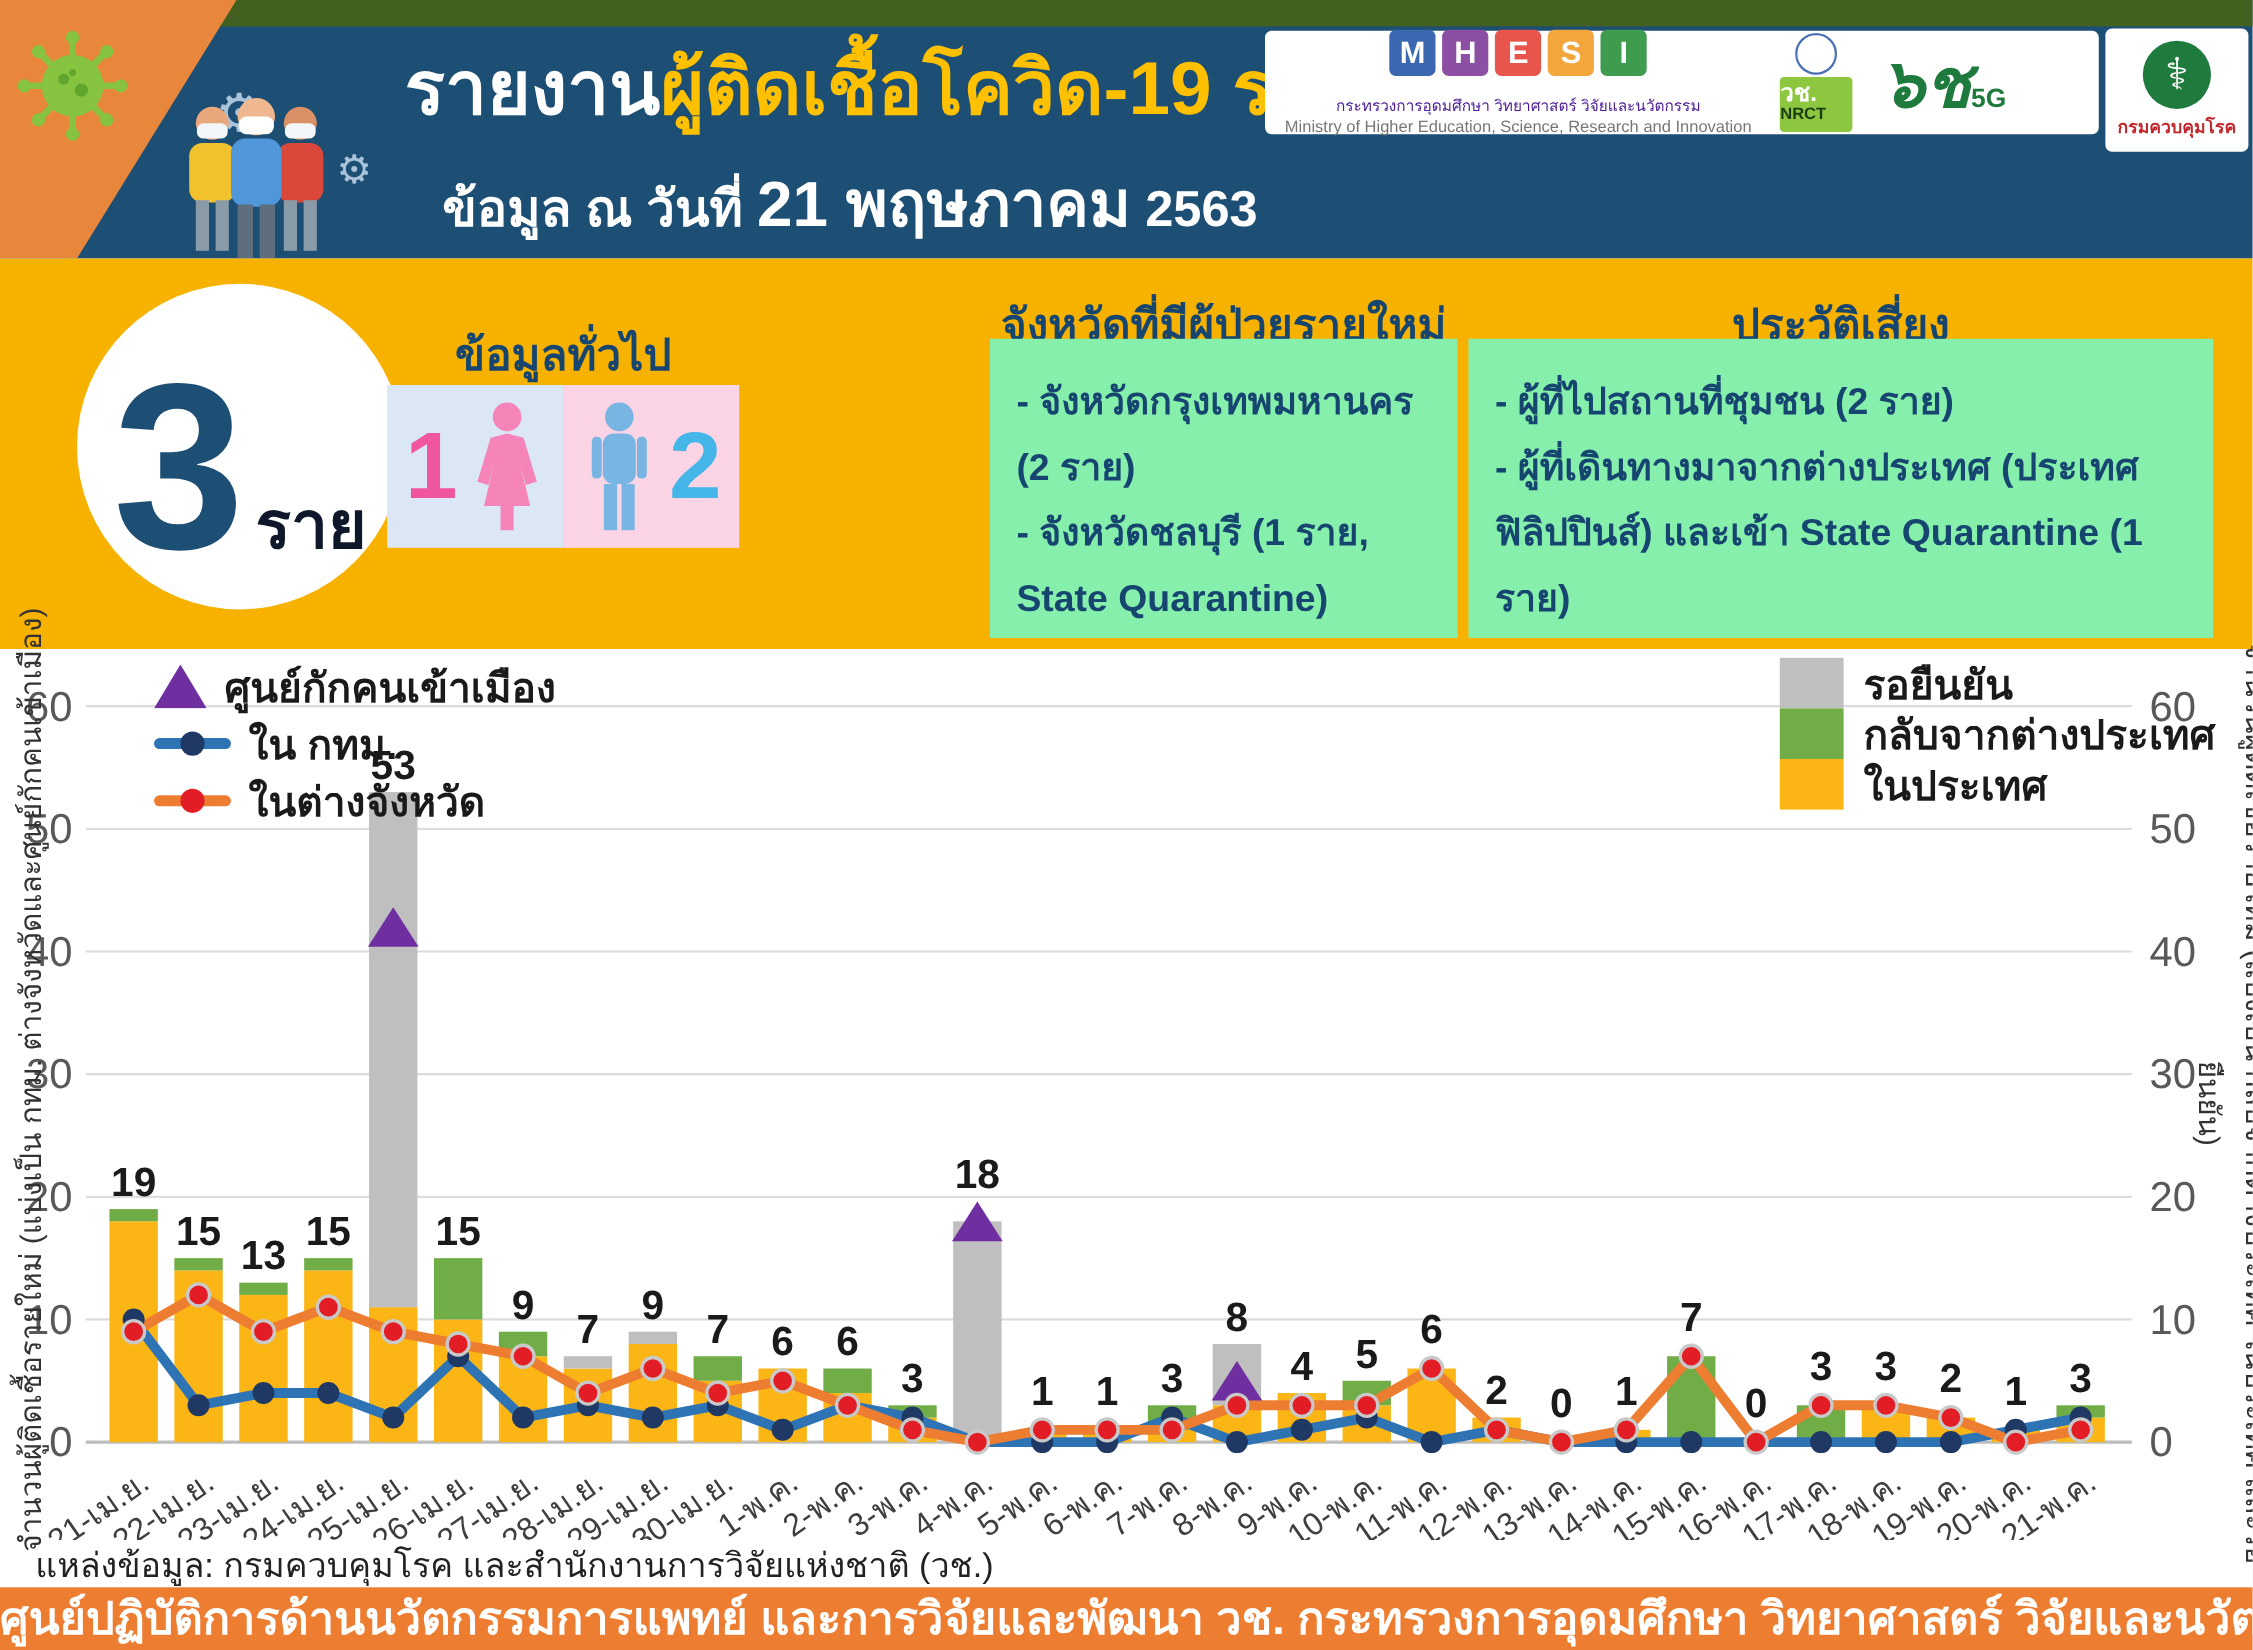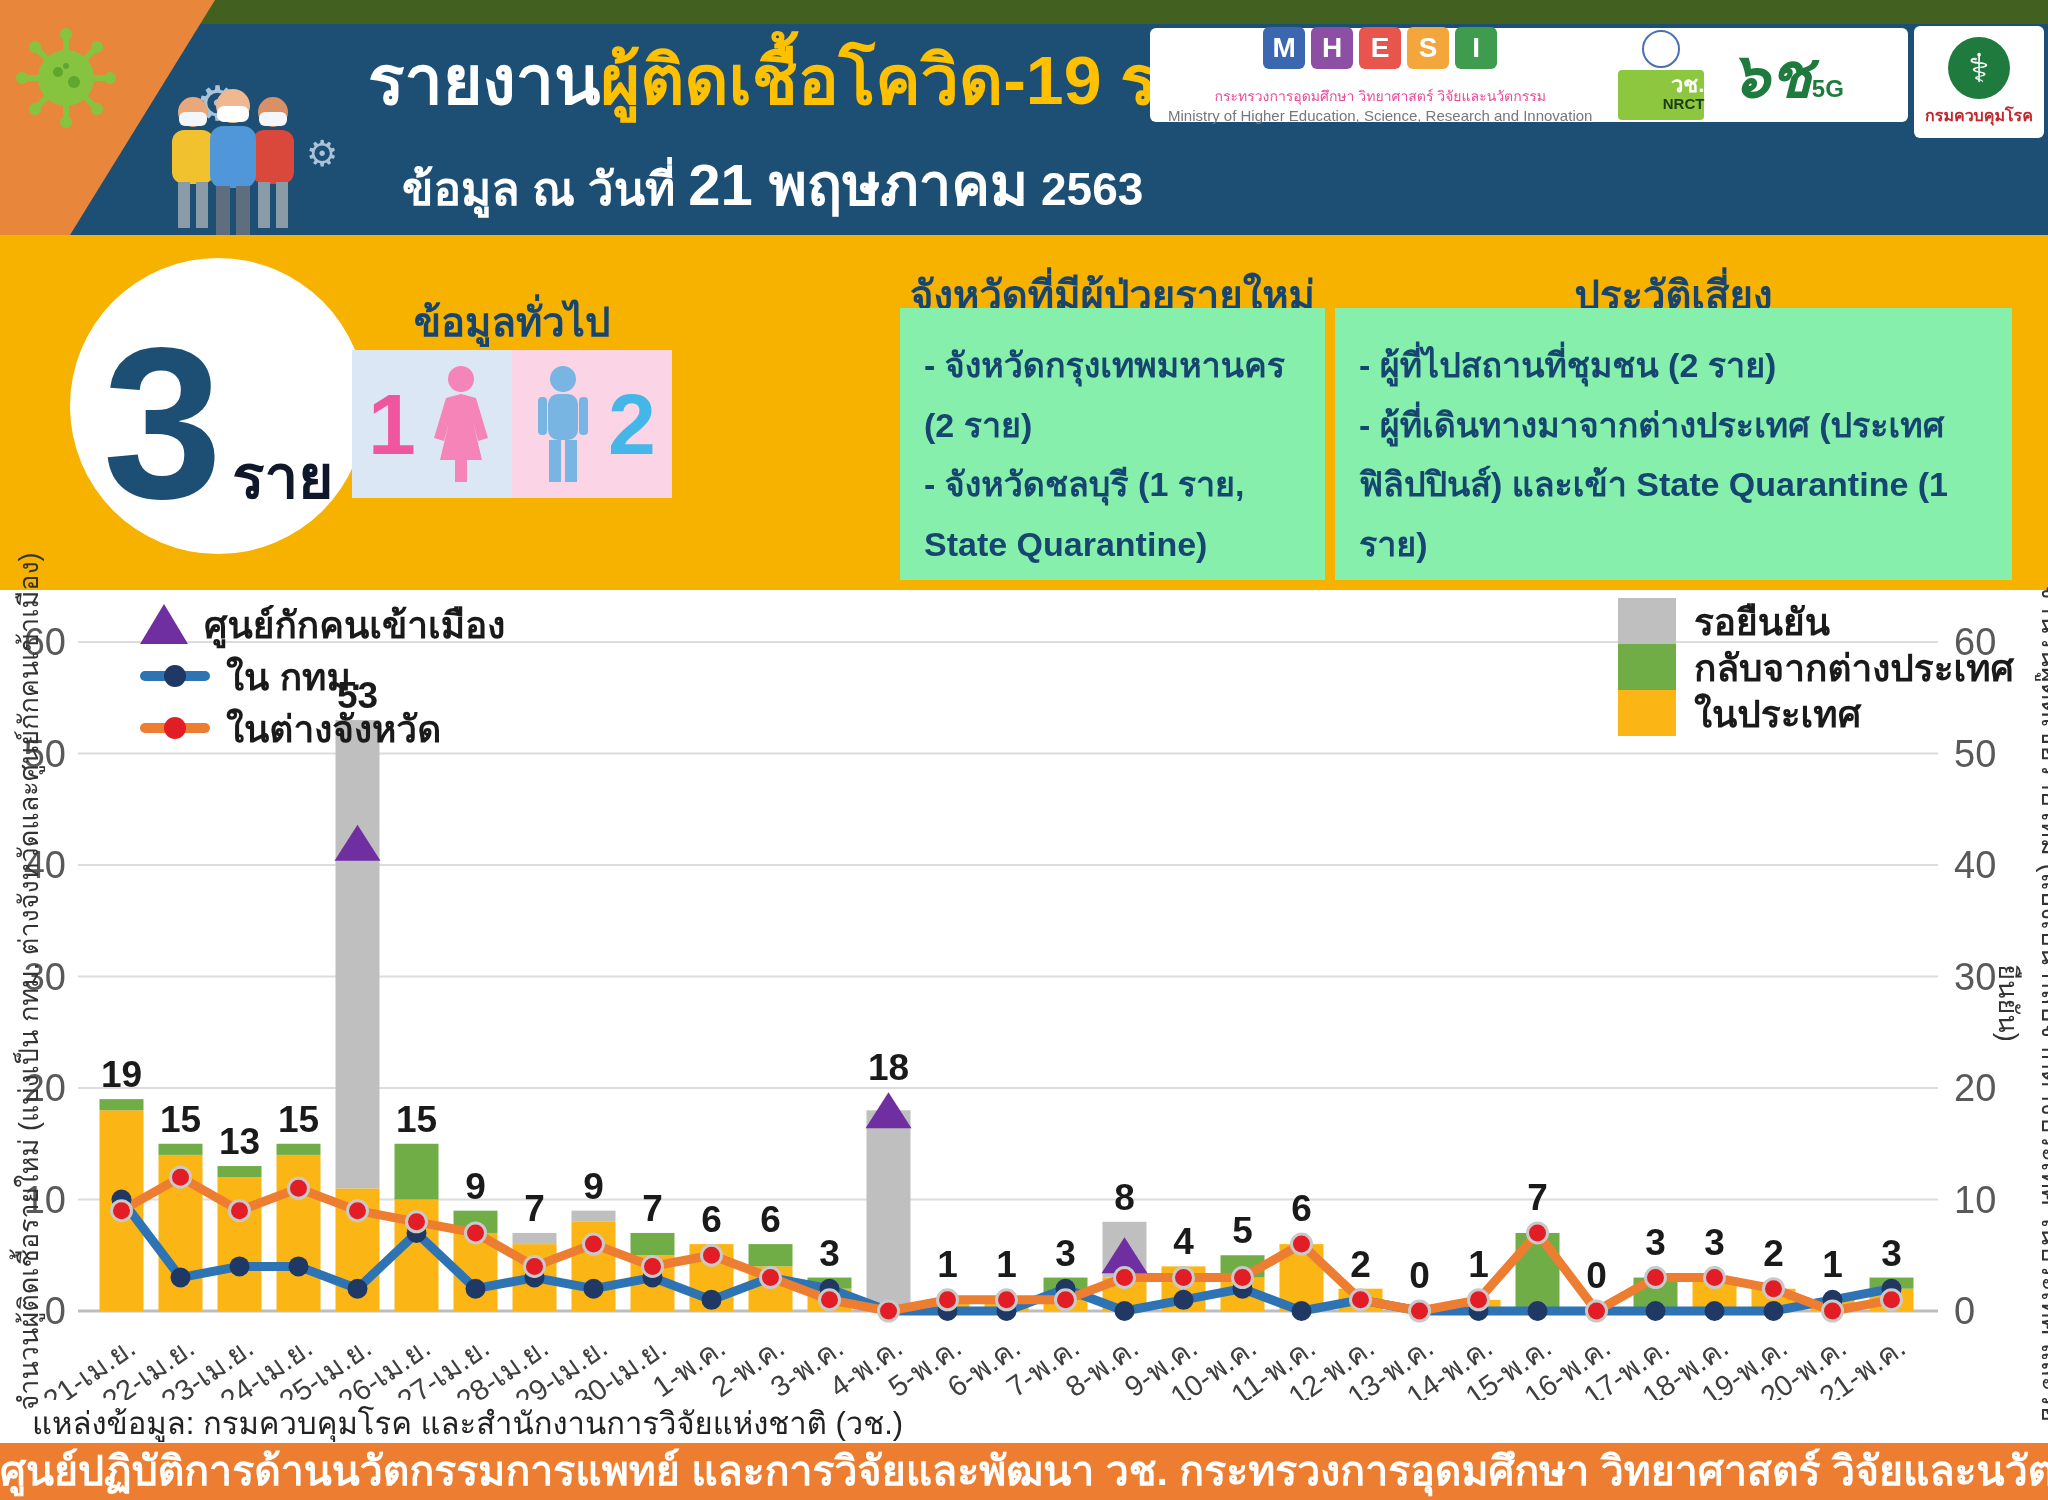--- a/index.html
+++ b/index.html
@@ -18,25 +18,25 @@
   .title{position:absolute;left:368px;top:26px;font-size:68px;font-weight:bold;color:#ffffff;white-space:nowrap;}
   .title .hl{color:#FFC000;}
   .subtitle{position:absolute;left:402px;top:138px;font-size:46px;font-weight:bold;color:#ffffff;white-space:nowrap;}
   .subtitle .date{font-size:58px;}
   .logopanel{position:absolute;left:1150px;top:28px;width:758px;height:94px;background:#ffffff;border-radius:6px;
              display:flex;align-items:center;gap:26px;padding:0 18px;box-sizing:border-box;}
   .mhesi{display:flex;flex-direction:column;align-items:center;}
   .tiles{display:flex;gap:6px;}
   .tile{width:42px;height:42px;border-radius:6px;color:#fff;font-weight:bold;font-size:28px;
         display:flex;align-items:center;justify-content:center;}
-  .mh-thai{font-size:14px;color:#ec4899;margin-top:16px;white-space:nowrap;}
+  .mh-thai{font-size:14px;color:#4c1d95;margin-top:16px;white-space:nowrap;}
   .mh-eng{font-size:15px;color:#777;white-space:nowrap;}
   .nrct{display:flex;flex-direction:column;align-items:center;}
   .nrct-emblem{width:34px;height:34px;border-radius:50%;border:2px solid #4a6fb5;background:#fff;margin-bottom:2px;}
-  .nrct-box{width:86px;height:50px;background:#8DC63F;border-radius:4px;text-align:right;line-height:1.05;padding-top:3px;box-sizing:border-box;padding-left:32px;}
+  .nrct-box{width:66px;height:50px;background:#8DC63F;border-radius:4px;text-align:left;line-height:1.05;padding-top:3px;box-sizing:border-box;}
   .nrct-box .l1{font-size:22px;font-weight:bold;color:#fff;}
   .nrct-box .l2{font-size:15px;font-weight:bold;color:#1d3b12;}
   .mark60{font-size:62px;font-weight:bold;font-style:italic;color:#1E7B3D;white-space:nowrap;}
   .mark60 .fg{font-size:24px;font-style:normal;}
   .ddcpanel{position:absolute;left:1914px;top:26px;width:130px;height:112px;background:#ffffff;border-radius:6px;
             display:flex;flex-direction:column;align-items:center;justify-content:center;}
   .ddc-seal{width:62px;height:62px;border-radius:50%;background:#1E7B3D;color:#fff;font-size:40px;
             display:flex;align-items:center;justify-content:center;}
   .ddc-label{font-size:16px;font-weight:bold;color:#C1272D;margin-top:4px;}
   

